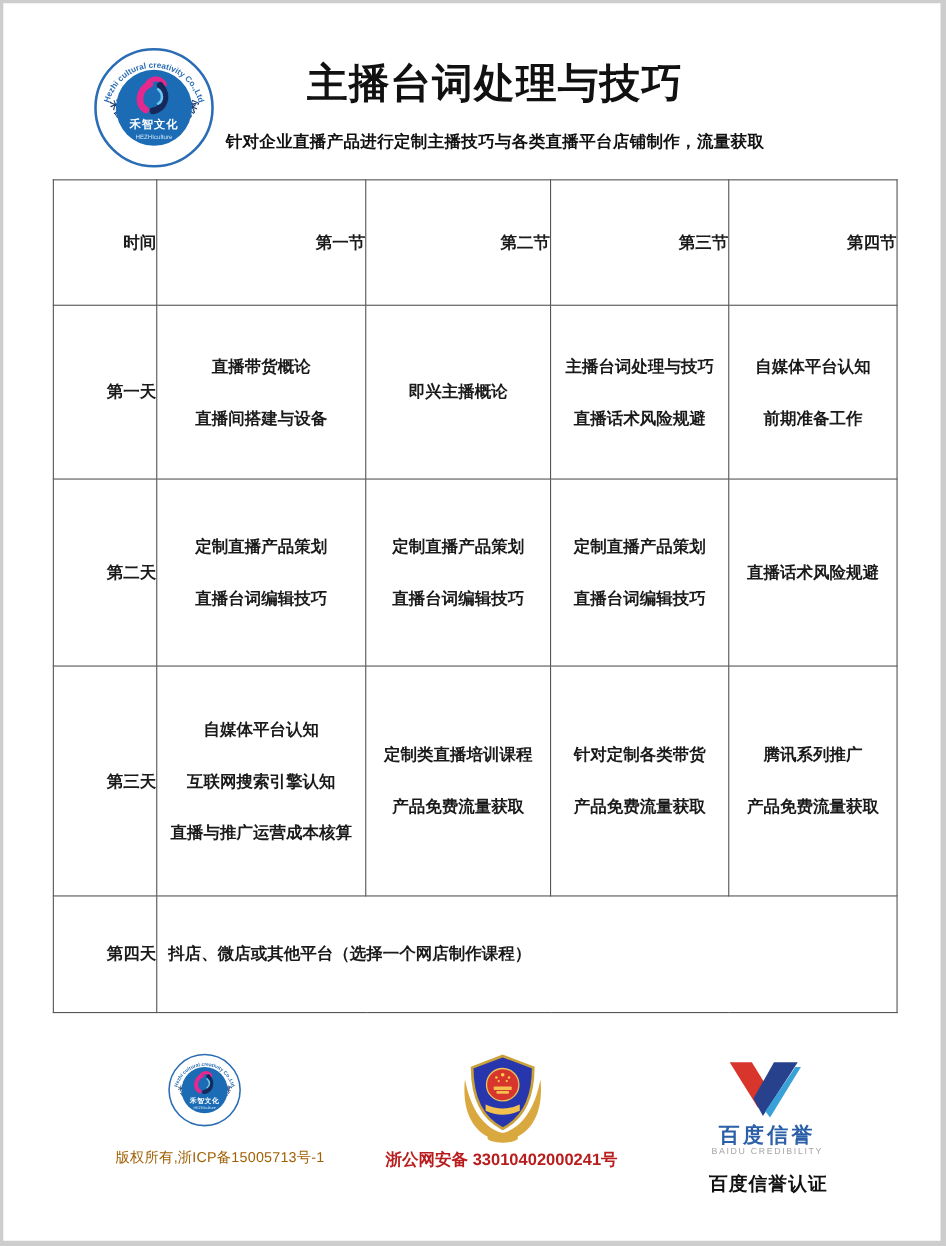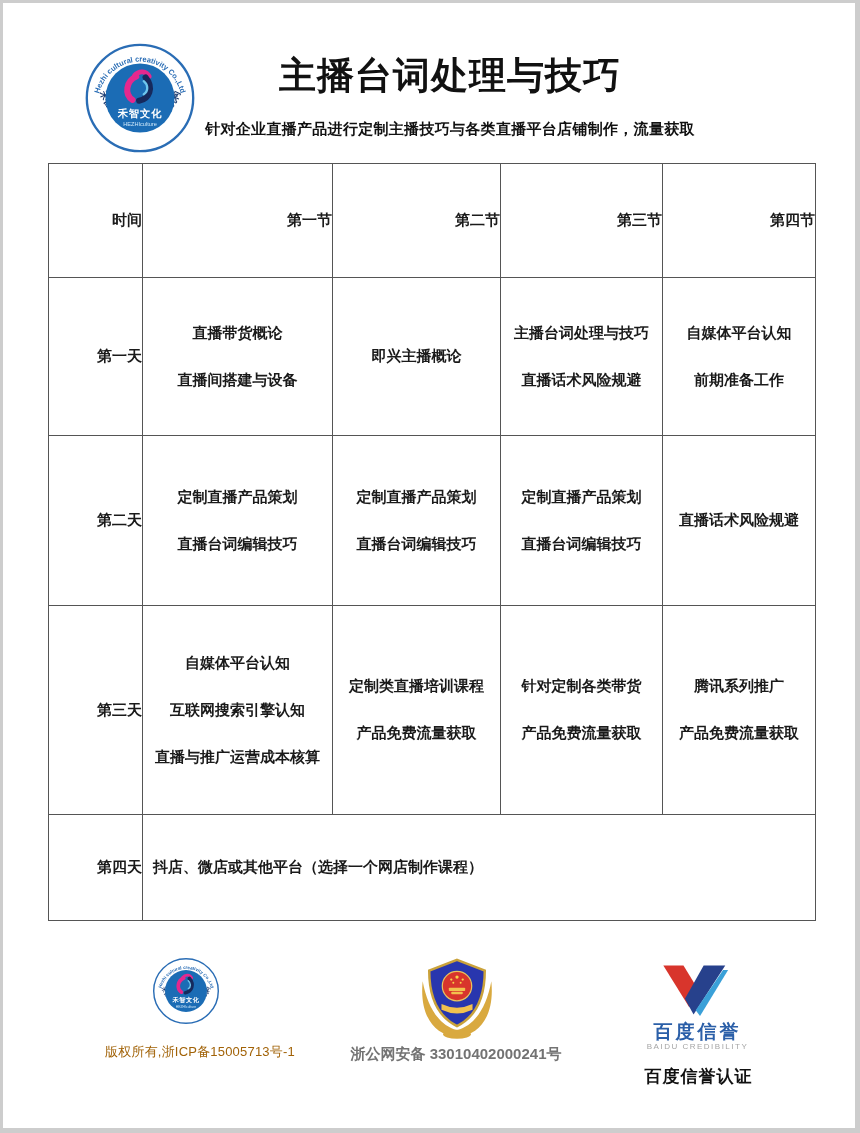--- a/index.html
+++ b/index.html
@@ -22,21 +22,21 @@
   tr.r-d3 { height:209px; }
   tr.r-d4 { height:106px; }
   .lines { display:flex; flex-direction:column; align-items:center; justify-content:center; gap:28px; }
   .lines.tight { }
   .merged-cell { text-align:left !important; padding-left:10px !important; }
 
   
   .badge-footer { position:absolute; left:152px; top:957px; width:68px; height:68px; }
   .copyright { position:absolute; left:60px; top:1043px; width:280px; text-align:center; font-size:13px; color:#a16207; letter-spacing:0.2px; }
   .police-emblem { position:absolute; left:416px; top:955px; width:82px; height:85px; }
-  .police-filing { position:absolute; left:336px; top:1045px; width:240px; text-align:center; font-size:15px; font-weight:bold; color:#737373; }
+  .police-filing { position:absolute; left:336px; top:1045px; width:240px; text-align:center; font-size:15px; font-weight:bold; color:#b91c1c; }
   .baidu-v { position:absolute; left:659px; top:964px; width:72px; height:55px; }
   .baidu-name { position:absolute; left:620px; top:1019px; width:155px; text-align:center; font-size:19px; font-weight:bold; color:#2b5fa8; letter-spacing:3px; }
   .baidu-en { position:absolute; left:620px; top:1042px; width:155px; text-align:center; font-size:8px; color:#a5a5a5; letter-spacing:1.5px; }
   .baidu-cert { position:absolute; left:616px; top:1052px; width:165px; text-align:center; font-size:17px; font-weight:600; color:#111; letter-spacing:1px;margin-top:13px; }
 </style>
 </head>
 <body>
 
 <div class="frame"></div>
 

